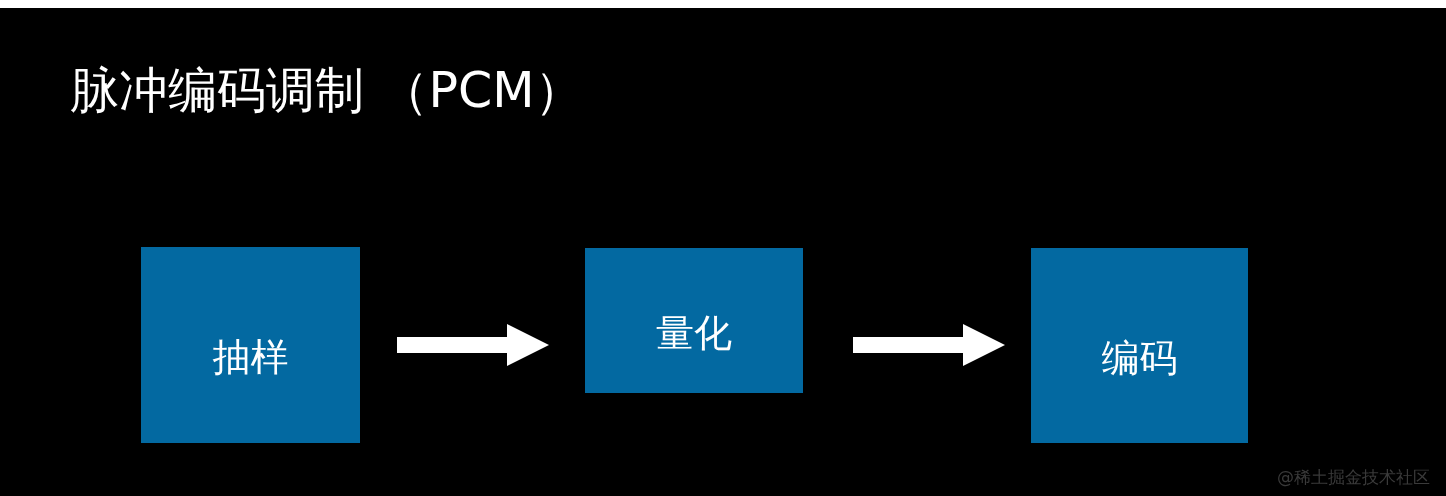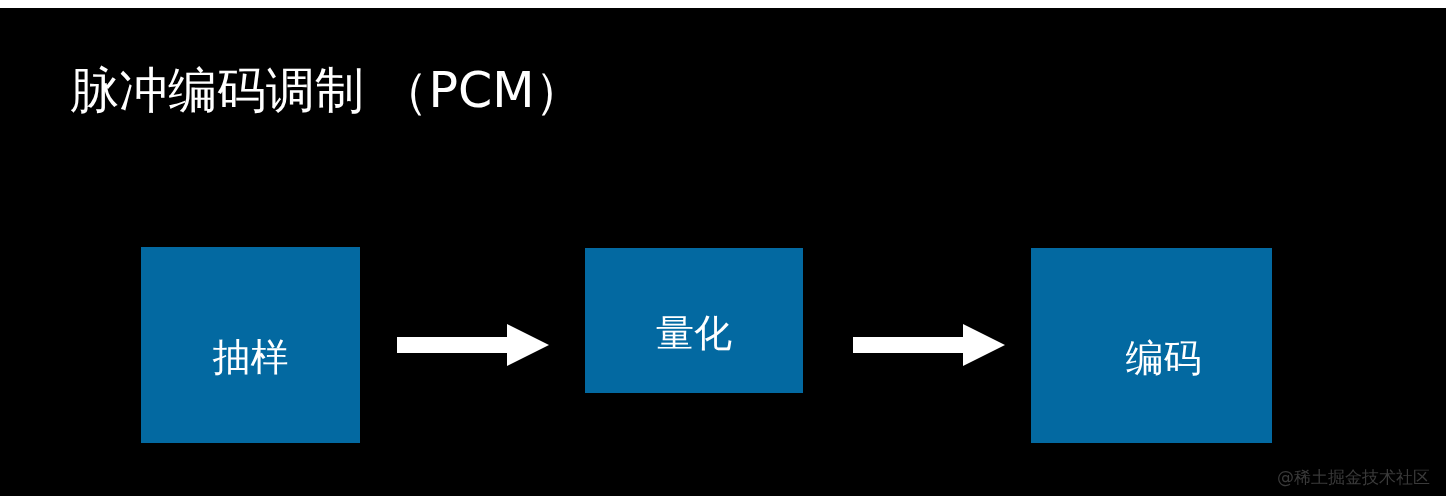--- a/index.html
+++ b/index.html
@@ -67,21 +67,21 @@
     color: #ffffff;
     font-size: 38px;
     line-height: 40px;
     white-space: nowrap;
     position: relative;
     top: 12px;
   }
 
   #box-1 { left: 141px; top: 239px; width: 219px; height: 196px; }
   #box-2 { left: 585px; top: 240px; width: 218px; height: 145px; }
-  #box-3 { left: 1031px; top: 240px; width: 217px; height: 195px; padding-left: 24px; }
+  #box-3 { left: 1031px; top: 240px; width: 217px; height: 195px; }
 
   
   .arrow {
     position: absolute;
     height: 42px;
   }
   .arrow svg { display: block; }
   #arrow-1 { left: 397px; top: 316px; width: 152px; }
   #arrow-2 { left: 853px; top: 316px; width: 152px; }
 

